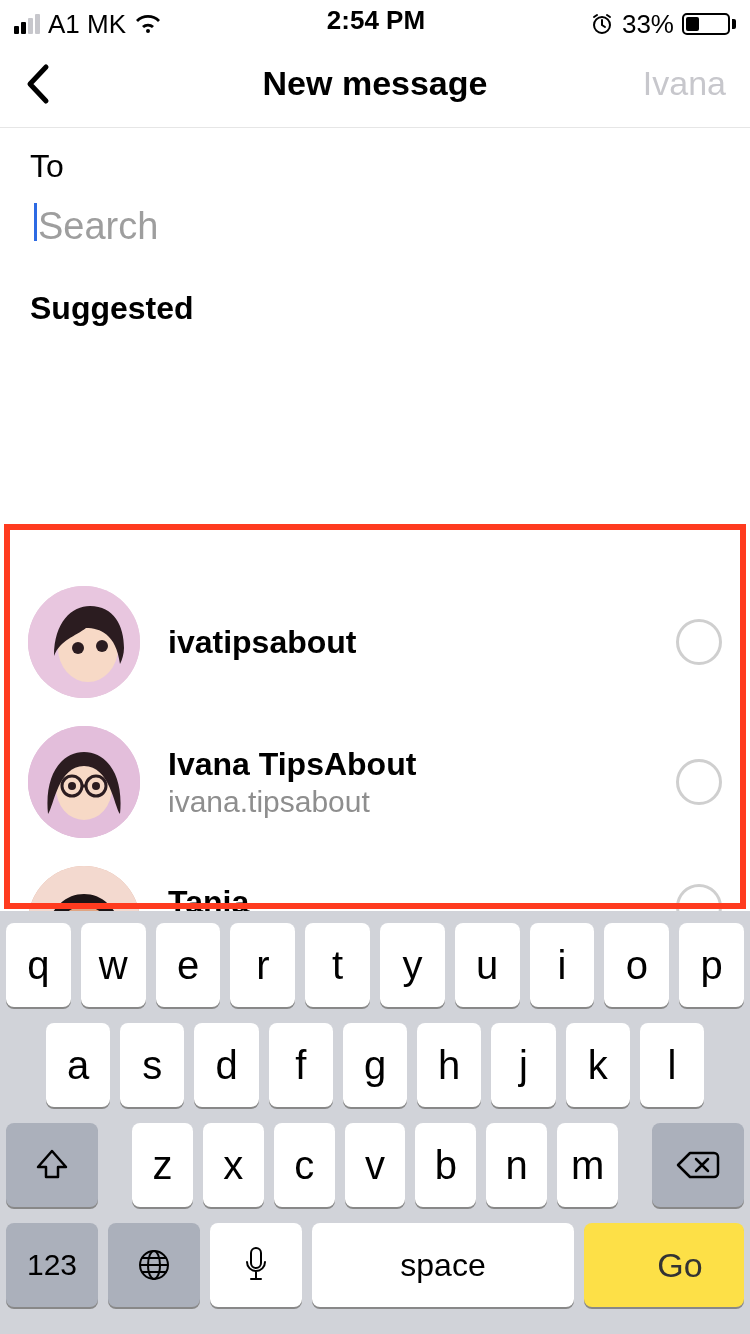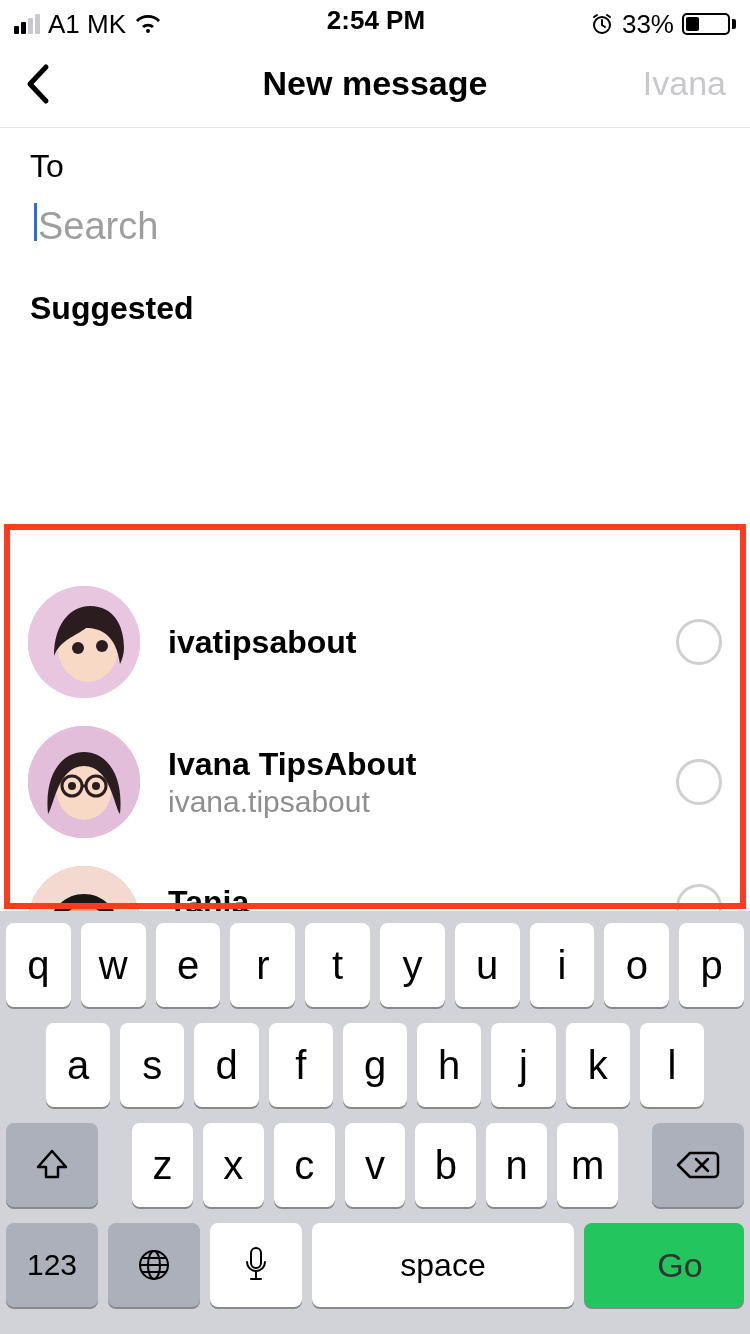--- a/index.html
+++ b/index.html
@@ -44,21 +44,21 @@
   .row-sub { font-size:30px; font-weight:400; color:#8e8e8e; margin-top:2px;}
   .radio { width:46px; height:46px; border:3px solid #cfcfcf; border-radius:50%; flex:0 0 auto;}
   
   .keyboard { position:absolute; bottom:0; left:0; right:0; height:423px; background:#d1d3d9; padding:12px 6px 8px 6px; display:flex; flex-direction:column; gap:16px;}
   .krow { display:flex; gap:10px; justify-content:center; }
   .key { background:#fff; border-radius:8px; box-shadow:0 2px 0 #888; height:84px; display:flex; align-items:center; justify-content:center; font-size:40px; color:#000; }
   .key.letter { flex:1; max-width:66px;}
   .row2 { padding:0 40px; }
   .key.func { background:#abb0bb; flex:0 0 92px;}
   .key.space { flex:1; font-size:32px;}
-  .key.go { background:#22c55e; flex:0 0 160px; font-size:34px; color:#333;padding-left:32px;}
+  .key.go { background:#fde047; flex:0 0 160px; font-size:34px; color:#333;padding-left:32px;}
   .key.num { background:#abb0bb; flex:0 0 92px; font-size:30px;}
   .key.globe { background:#abb0bb; flex:0 0 92px;}
   .key.mic { background:#fff; flex:0 0 92px;}
   svg { display:block; }
 </style>
 </head>
 <body>
 
 <div class="status-bar">
   <div class="status-left">

